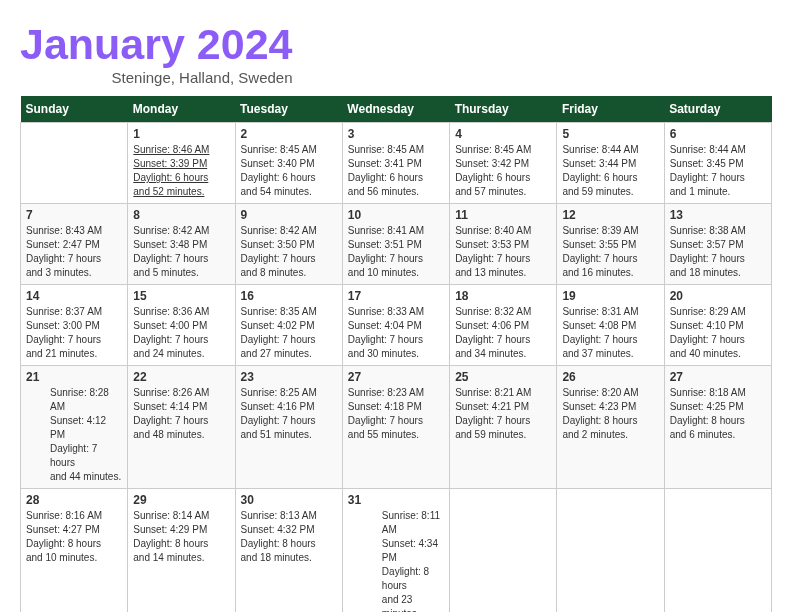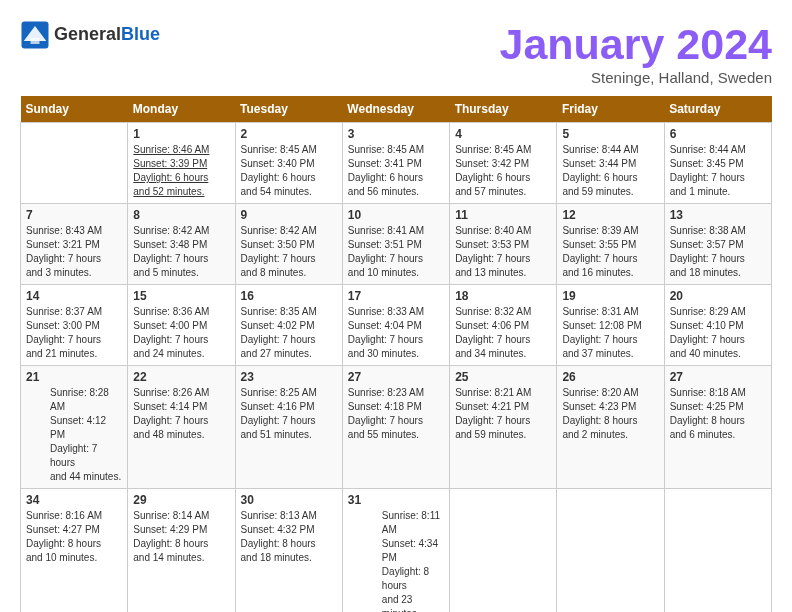--- a/index.html
+++ b/index.html
@@ -42,21 +42,21 @@
     .location-title {
       font-size: 15px;
       color: #555;
     }
     table {
       width: 100%;
       border-collapse: collapse;
       font-size: 11px;
     }
     thead tr th {
-      background-color: #a16207;
+      background-color: #14532d;
       color: #fff;
       padding: 6px 5px;
       text-align: left;
       font-size: 12px;
       font-weight: bold;
     }
     tbody tr td {
       border: 1px solid #ccc;
       vertical-align: top;
       padding: 4px 5px;
@@ -79,30 +79,20 @@
       background: #f9f9f9;
     }
     tbody tr td.empty {
       background: #fff;
     }
   </style>
 </head>
 <body>
 
 <div class="header">
-  <div class="logo">
-    <svg class="logo-icon" viewBox="0 0 40 40">
-      <rect x="2" y="2" width="36" height="36" rx="4" fill="#1565c0"></rect>
-      <polygon points="20,8 35,28 5,28" fill="white" opacity="0.9"></polygon>
-      <rect x="14" y="24" width="12" height="8" fill="white" opacity="0.7"></rect>
-    </svg>
-    <div class="logo-text">
-        <div>General<span style="color:#1565c0">Blue</span></div>
-      </div>
-  </div>
   <div class="title-block">
     <div class="month-title">January 2024</div>
     <div class="location-title">Steninge, Halland, Sweden</div>
   </div>
 </div>
 
 <table>
   <thead>
     <tr>
     <th>Sunday</th>
@@ -157,21 +147,21 @@
           <div class="day-info" style="white-space: pre-line;">Sunrise: 8:44 AM
 Sunset: 3:45 PM
 Daylight: 7 hours
 and 1 minute.</div>
         </td>
       </tr>
       <tr>
         <td>
           <span class="day-number">7</span>
           <div class="day-info" style="white-space: pre-line;">Sunrise: 8:43 AM
-Sunset: 3:21 PM
+Sunset: 2:47 PM
 Daylight: 7 hours
 and 3 minutes.</div>
         </td>
         <td>
           <span class="day-number">8</span>
           <div class="day-info" style="white-space: pre-line;">Sunrise: 8:42 AM
 Sunset: 3:48 PM
 Daylight: 7 hours
 and 5 minutes.</div>
         </td>
@@ -243,21 +233,21 @@
         <td>
           <span class="day-number">18</span>
           <div class="day-info" style="white-space: pre-line;">Sunrise: 8:32 AM
 Sunset: 4:06 PM
 Daylight: 7 hours
 and 34 minutes.</div>
         </td>
         <td>
           <span class="day-number">19</span>
           <div class="day-info" style="white-space: pre-line;">Sunrise: 8:31 AM
-Sunset: 12:08 PM
+Sunset: 4:08 PM
 Daylight: 7 hours
 and 37 minutes.</div>
         </td>
         <td>
           <span class="day-number">20</span>
           <div class="day-info" style="white-space: pre-line;">Sunrise: 8:29 AM
 Sunset: 4:10 PM
 Daylight: 7 hours
 and 40 minutes.</div>
         </td>
@@ -308,21 +298,21 @@
         <td>
           <span class="day-number">27</span>
           <div class="day-info" style="white-space: pre-line;">Sunrise: 8:18 AM
 Sunset: 4:25 PM
 Daylight: 8 hours
 and 6 minutes.</div>
         </td>
       </tr>
       <tr>
         <td>
-          <span class="day-number">34</span>
+          <span class="day-number">28</span>
           <div class="day-info" style="white-space: pre-line;">Sunrise: 8:16 AM
 Sunset: 4:27 PM
 Daylight: 8 hours
 and 10 minutes.</div>
         </td>
         <td>
           <span class="day-number">29</span>
           <div class="day-info" style="white-space: pre-line;">Sunrise: 8:14 AM
 Sunset: 4:29 PM
 Daylight: 8 hours

